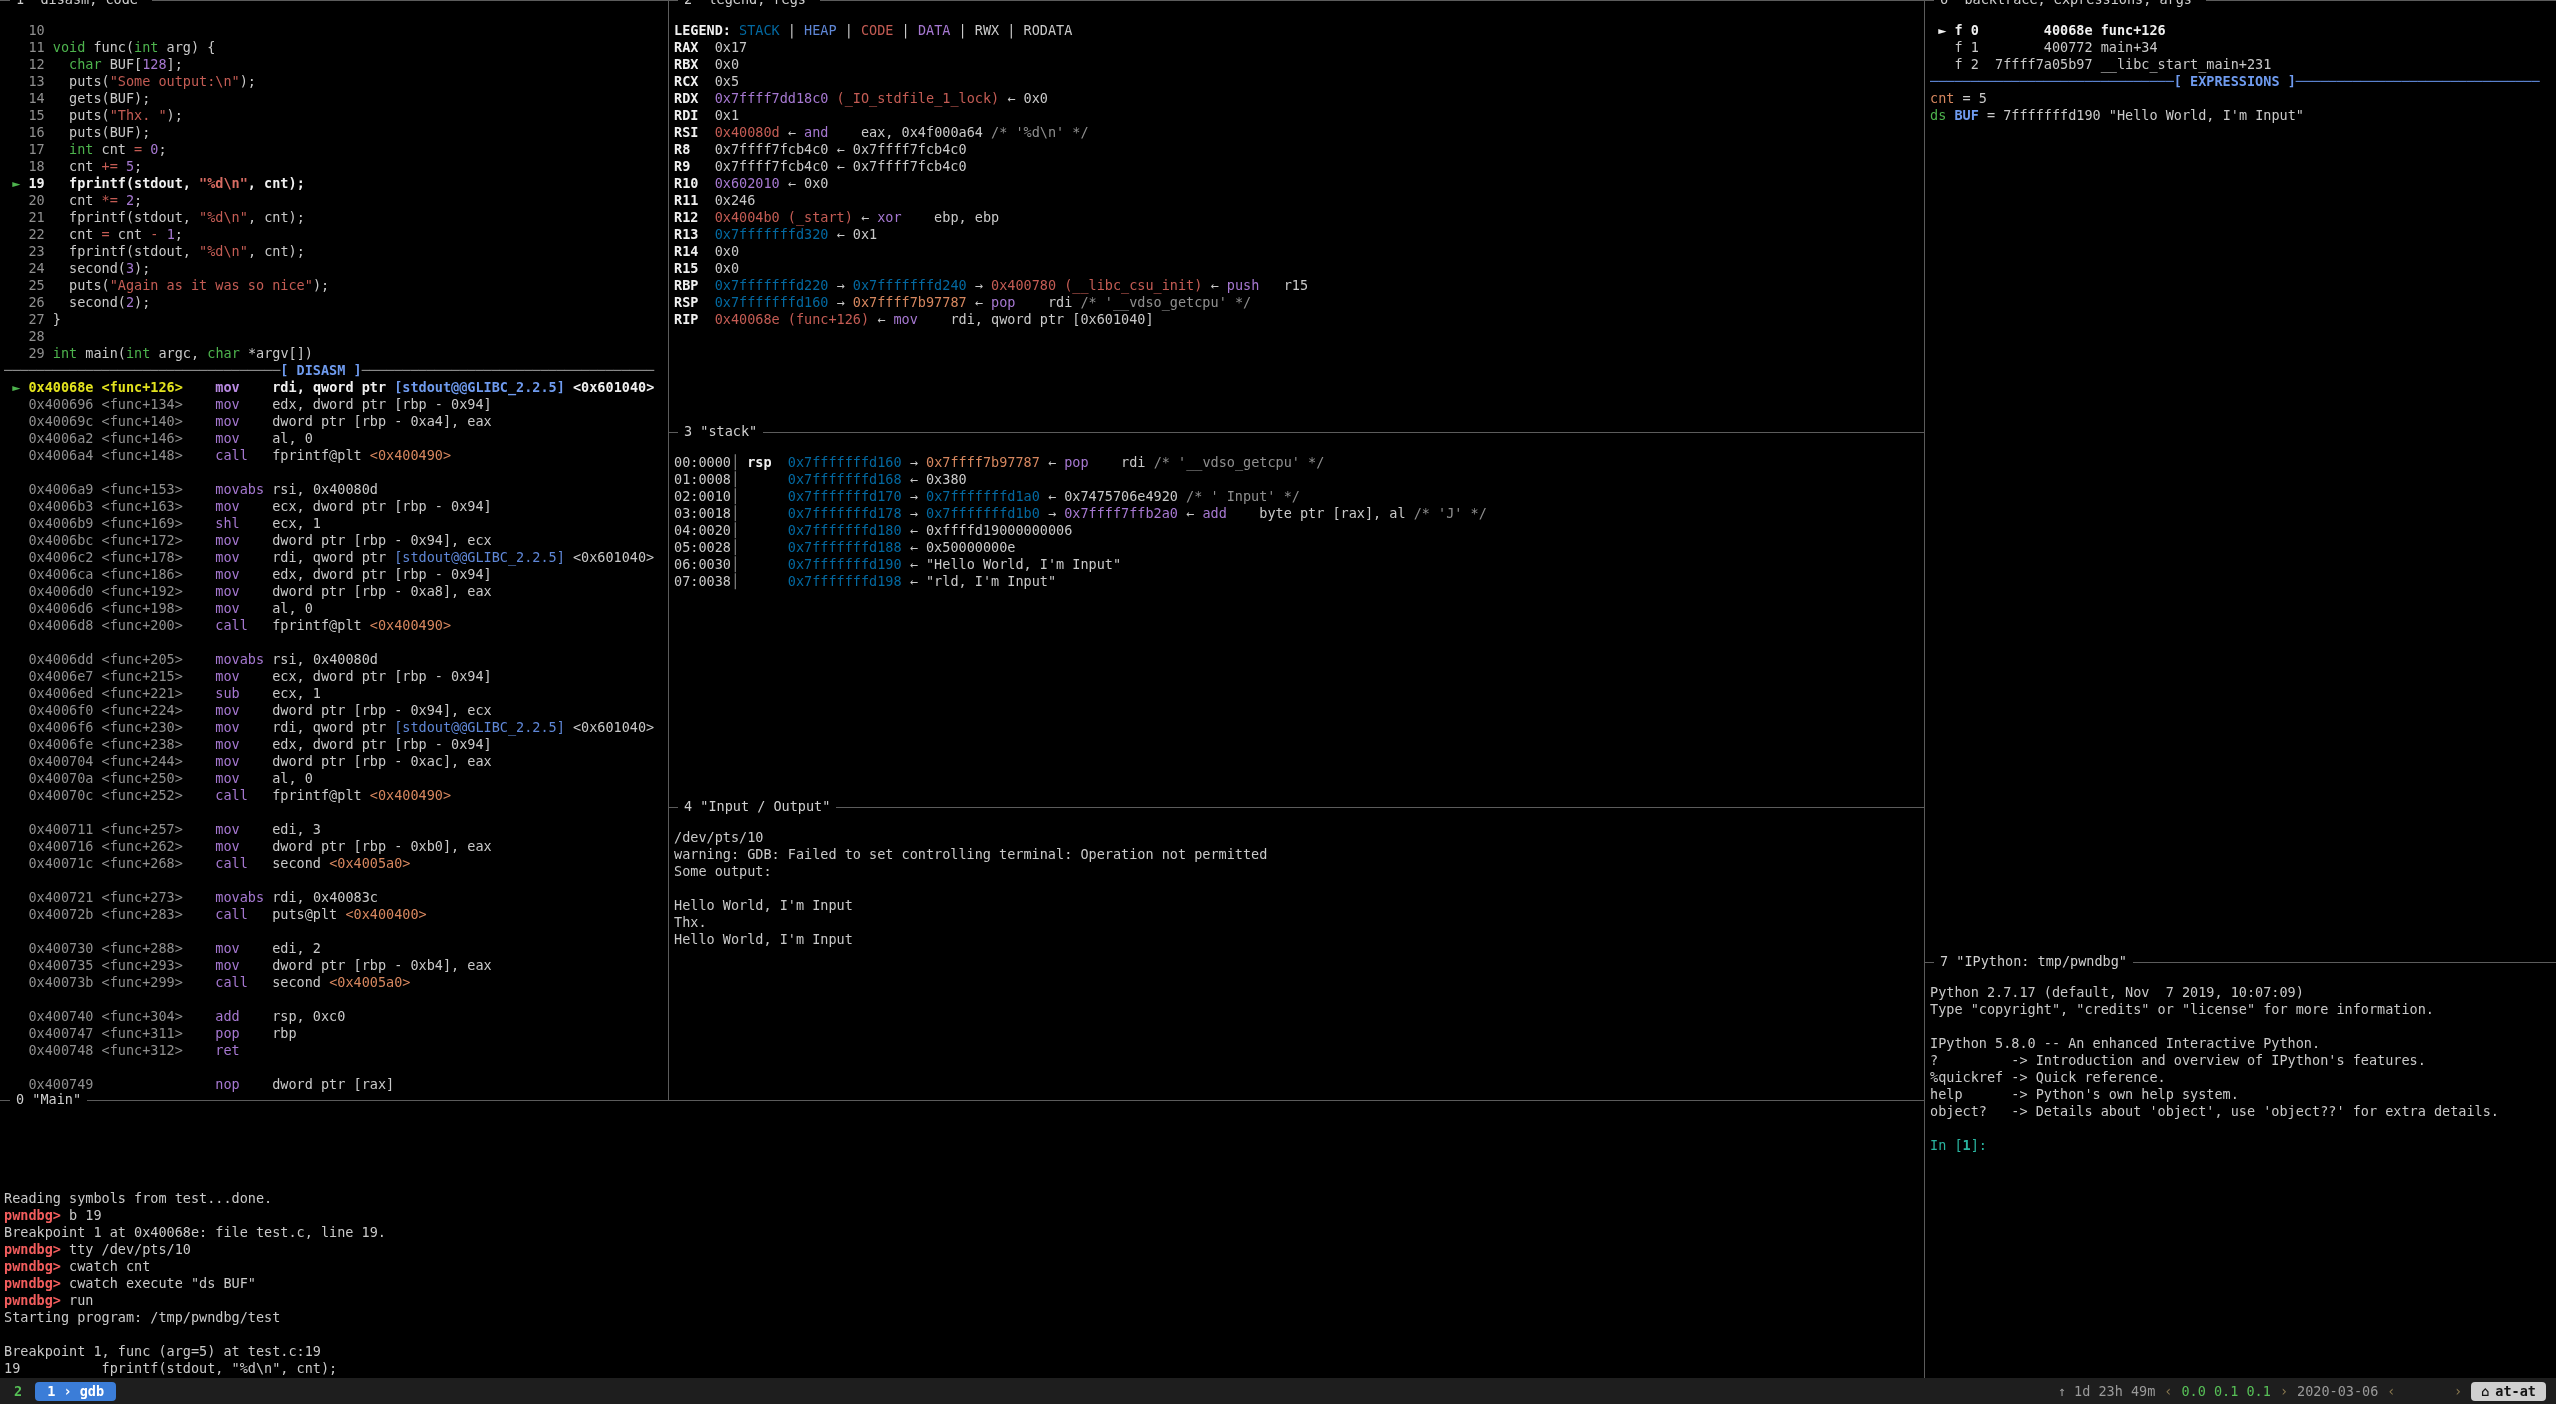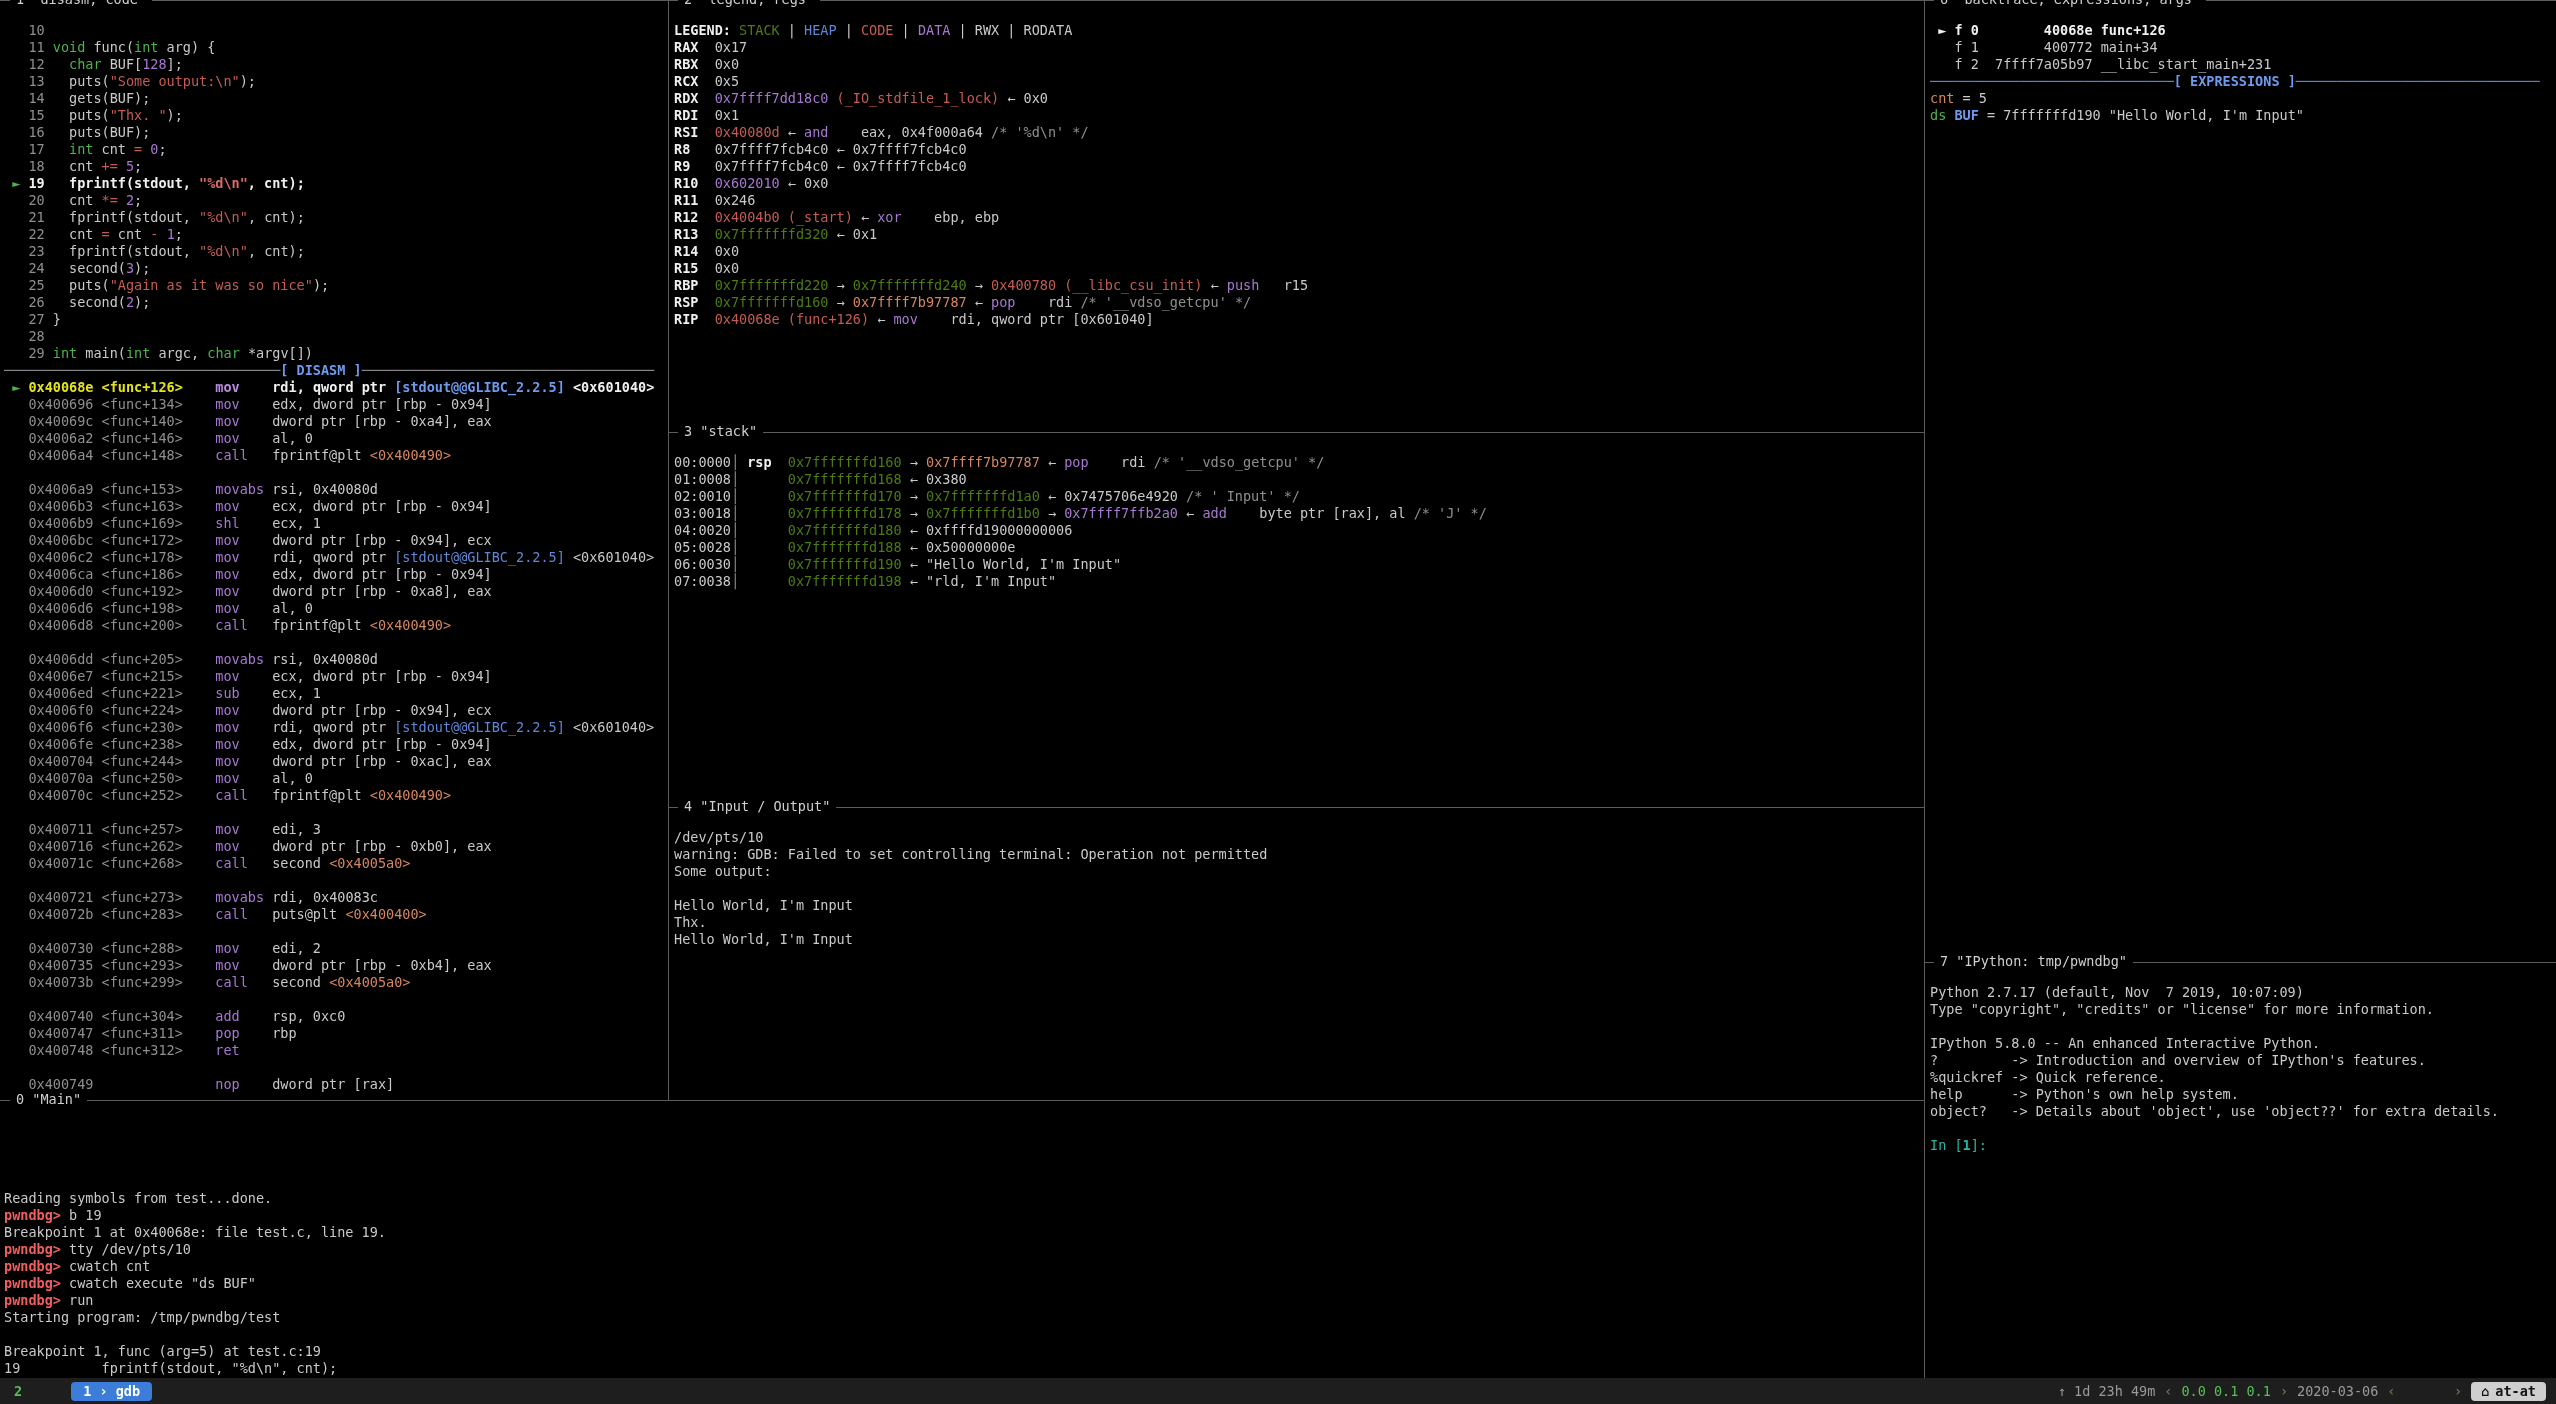--- a/index.html
+++ b/index.html
@@ -7,39 +7,39 @@
           font-family:"DejaVu Sans Mono","DejaVu Sans",monospace;font-size:13.5px;line-height:17px;color:#c9c9c9;}
   .hline{position:absolute;height:1px;background:#5c5c5c;}
   .vline{position:absolute;width:1px;background:#5c5c5c;}
   .pane{position:absolute;overflow:hidden;padding-top:20px;}
   .pane-label{position:absolute;transform:translateY(-55%);background:#000;padding:0 6px;color:#cfcfcf;white-space:pre;z-index:5;}
   .tl{height:17px;white-space:pre;}
   .s-d{color:#c9c9c9}
   .s-b{color:#f0f0f0;font-weight:bold}
   .s-g{color:#8f8f8f}
   .s-gr{color:#4db34d;font-weight:normal}
-  .s-y{color:#4d7c0f}
+  .s-y{color:#0369a1}
   .s-yb{color:#e3e31e;font-weight:bold}
   .s-r{color:#c45c54}
   .s-rb{color:#d96c63;font-weight:bold}
   .s-p{color:#a678d1}
   .s-pb{color:#b98ae2;font-weight:bold}
   .s-bl{color:#5f87d7}
   .s-blb{color:#6f9bef;font-weight:bold}
   .s-o{color:#d7875f}
   .s-cy{color:#2ab5a0}
   .s-cyb{color:#2ab5a0;font-weight:bold}
   .s-pr{color:#f25d5d;font-weight:bold}
   .s-u{color:#c9c9c9;}
   .s-cur{display:inline-block;width:8px;height:15px;box-shadow:inset 0 0 0 1px #c9c9c9;vertical-align:-2px}
   .status-bar{position:absolute;left:0;top:1378px;width:2556px;height:26px;background:#1e1e1e;
               display:flex;justify-content:space-between;align-items:center;padding:0 10px;box-sizing:border-box;}
   .status-left,.status-right{display:flex;align-items:center;gap:9px;white-space:pre;}
   .st-session{color:#56c156;font-weight:bold;padding:0 4px;}
-  .st-window{background:#3b7dd8;color:#fff;font-weight:bold;padding:1px 12px;border-radius:4px;margin-left:36px;}
+  .st-window{background:#3b7dd8;color:#fff;font-weight:bold;padding:1px 12px;border-radius:4px;}
   .st-dim{color:#9a9a9a;}
   .st-sep{color:#8c7a50;}
   .st-load{color:#57c057;}
   .st-time{color:#e6c44c;font-weight:bold;margin-top:44px;}
   .st-host{background:#cfcfcf;color:#141414;font-weight:bold;padding:1px 10px;border-radius:4px;display:flex;gap:6px;align-items:center;}
 </style>
 </head>
 <body>
 
 <div class="screen">

